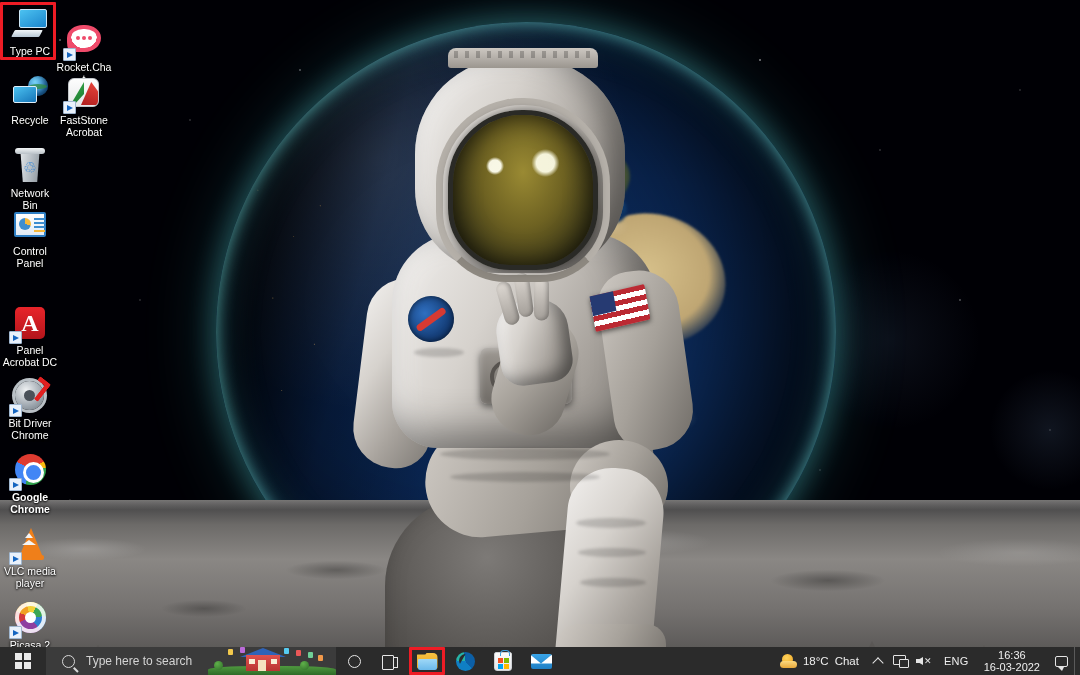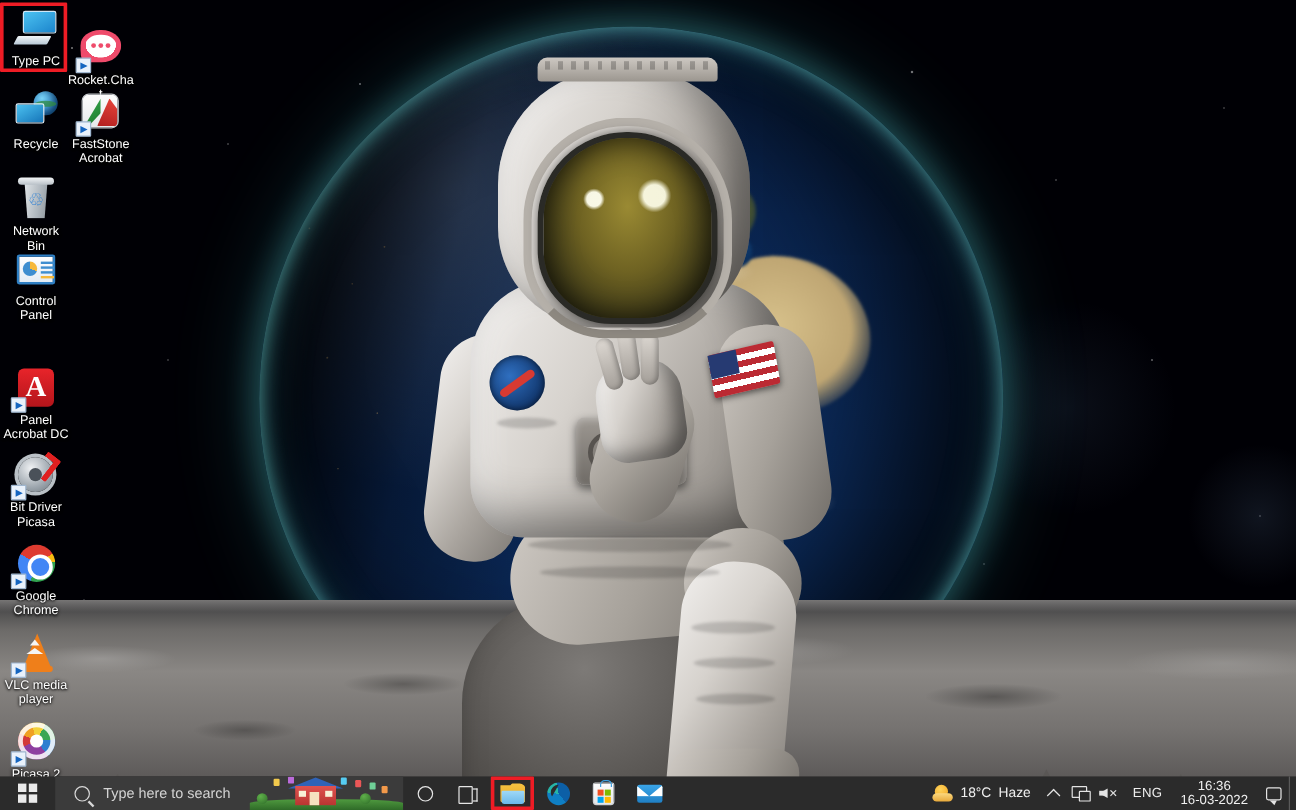--- a/index.html
+++ b/index.html
@@ -675,29 +675,29 @@
 Acrobat DC</div>
     </div>
 
     <div class="dicon" style="left:2px; top:378px;">
       <div class="glyph">
         <div class="ic-gear"></div>
         <div class="ic-check"></div>
         <div class="shortcut-arrow"></div>
       </div>
       <div class="lbl" style="white-space:pre-line;">Bit Driver
-Picasa</div>
+Chrome</div>
     </div>
 
     <div class="dicon" style="left:2px; top:452px;">
       <div class="glyph">
         <div class="ic-chrome"></div>
         <div class="shortcut-arrow"></div>
       </div>
-      <div class="lbl" style="white-space:pre-line;">Google
+      <div class="lbl" style="white-space:pre-line;font-weight:bold;">Google
 Chrome</div>
     </div>
 
     <div class="dicon" style="left:2px; top:526px;">
       <div class="glyph">
         <div class="ic-vlc-cone"></div>
           <div class="ic-vlc-s1"></div>
         <div class="ic-vlc-s2"></div>
           <div class="ic-vlc-base"></div>
         <div class="shortcut-arrow"></div>
@@ -783,21 +783,21 @@
     <div class="tb-spacer"></div>
 
     <div class="tb-tray">
 
       <div class="tray-weather">
         <span class="wicon">
           <span class="sun"></span>
             <span class="haze"></span>
         </span>
         <span class="tray-temp">18°C</span>
-        <span class="tray-cond">Haze</span>
+        <span class="tray-cond">Chat</span>
       </div>
 
       <div class="tray-btn">
         <span class="chev-up"></span>
       </div>
 
       <div class="tray-btn">
         <span class="net-ic"></span>
       </div>
 

